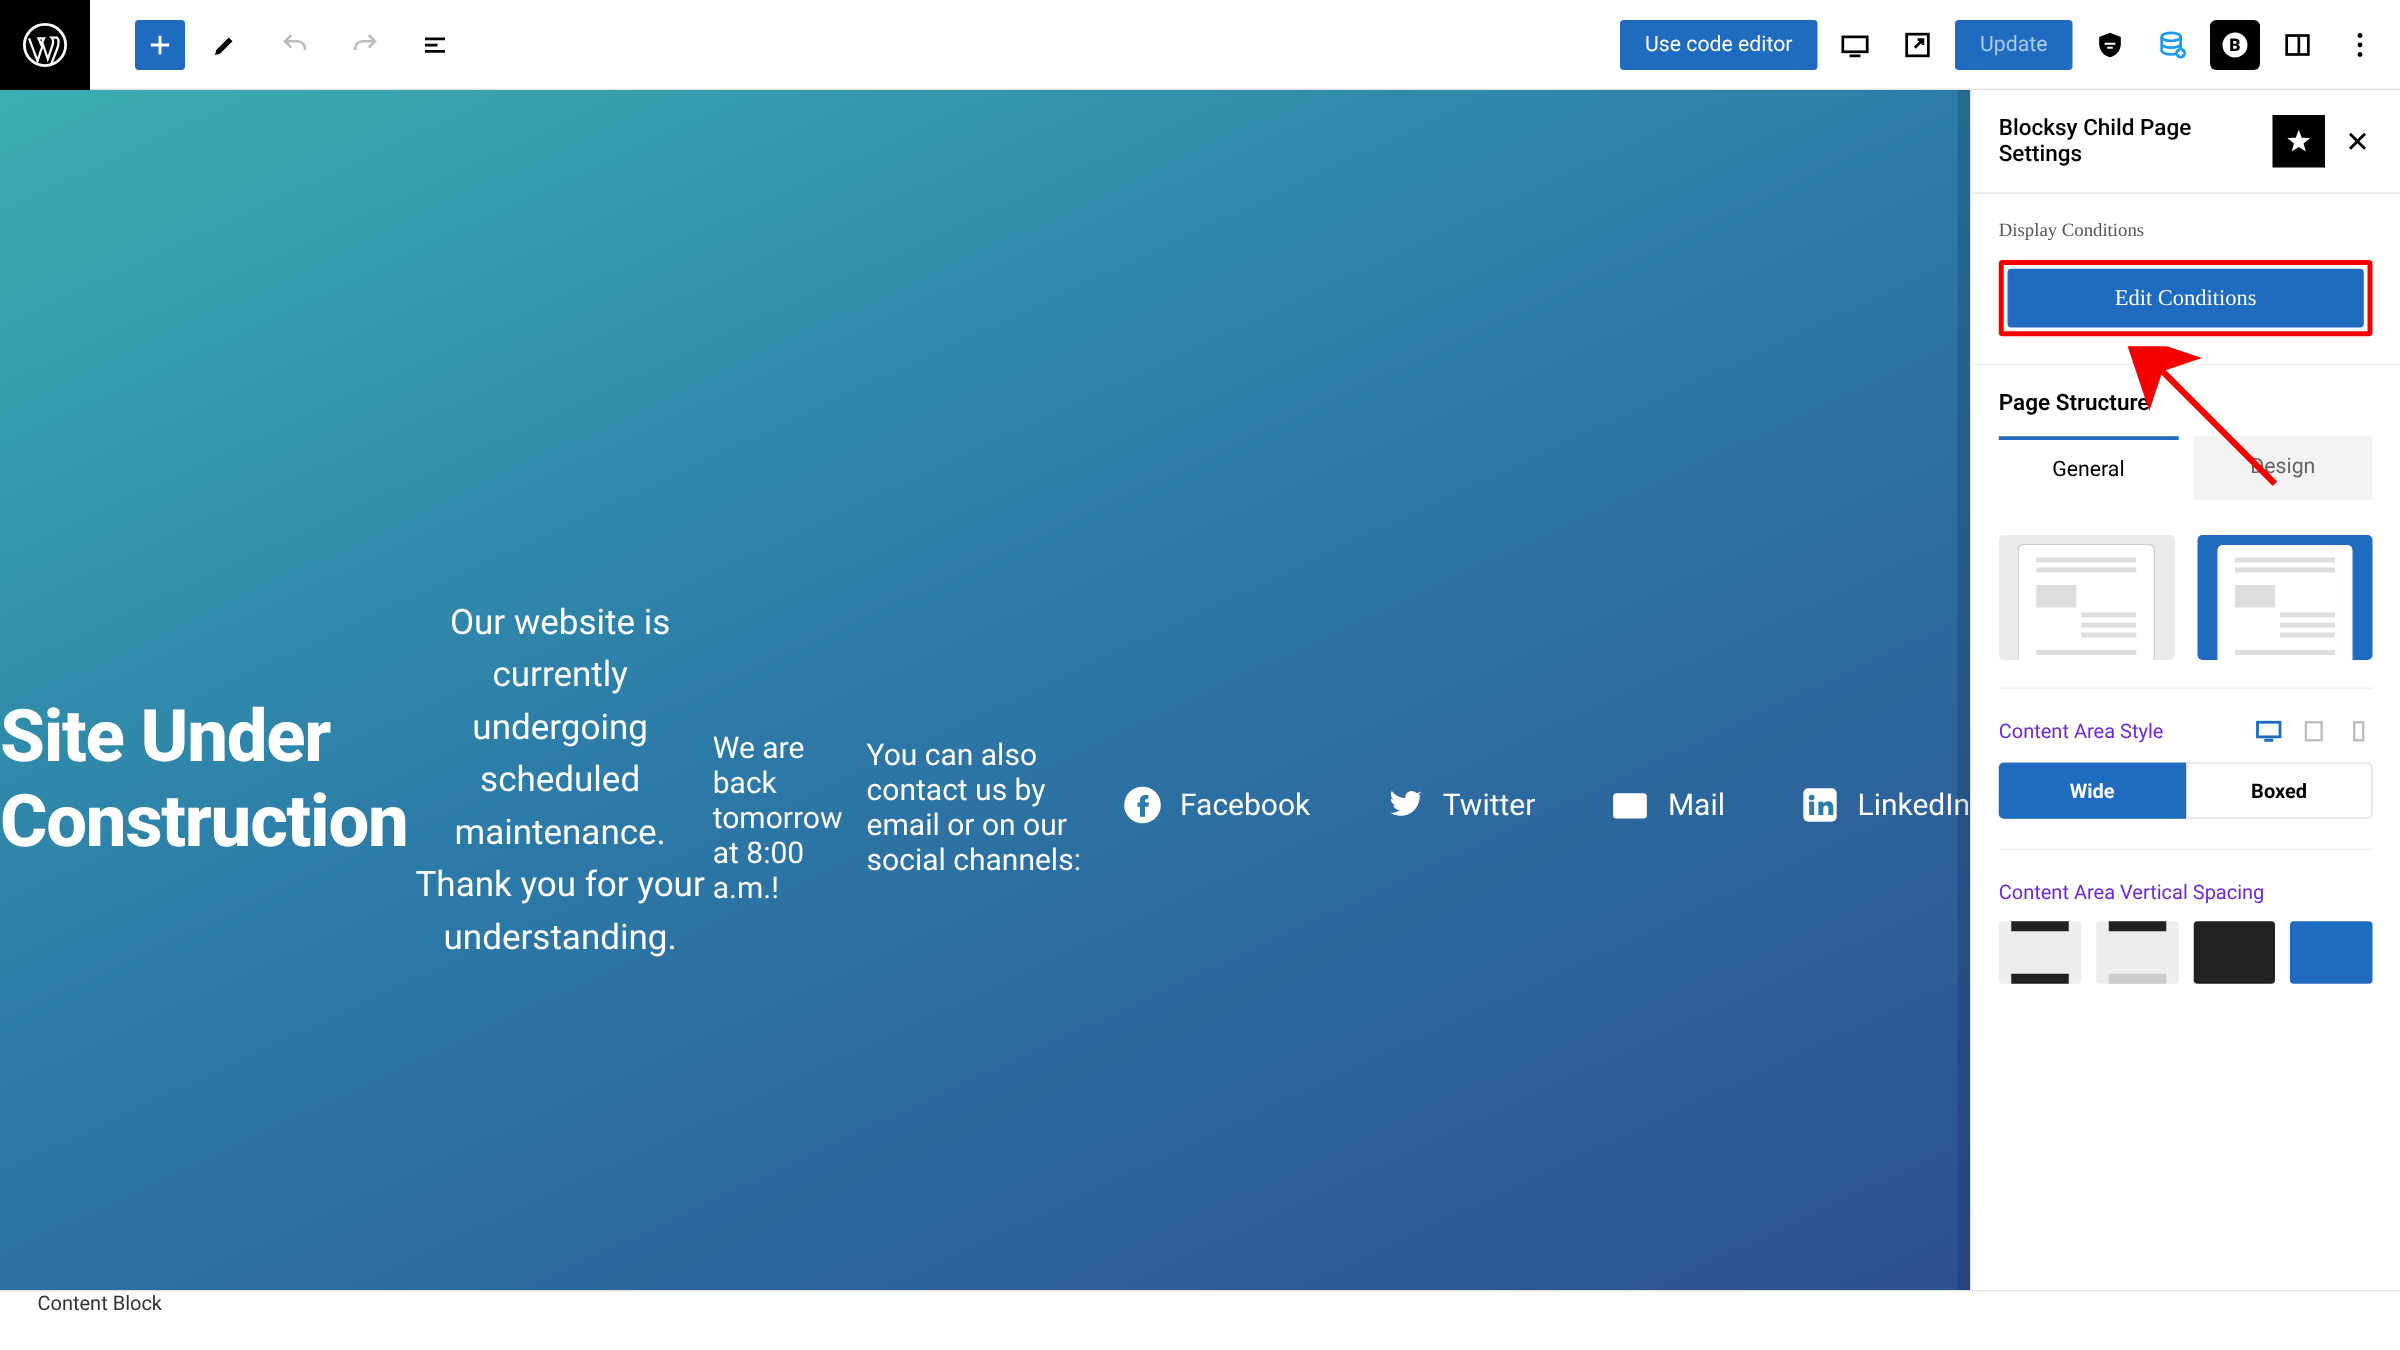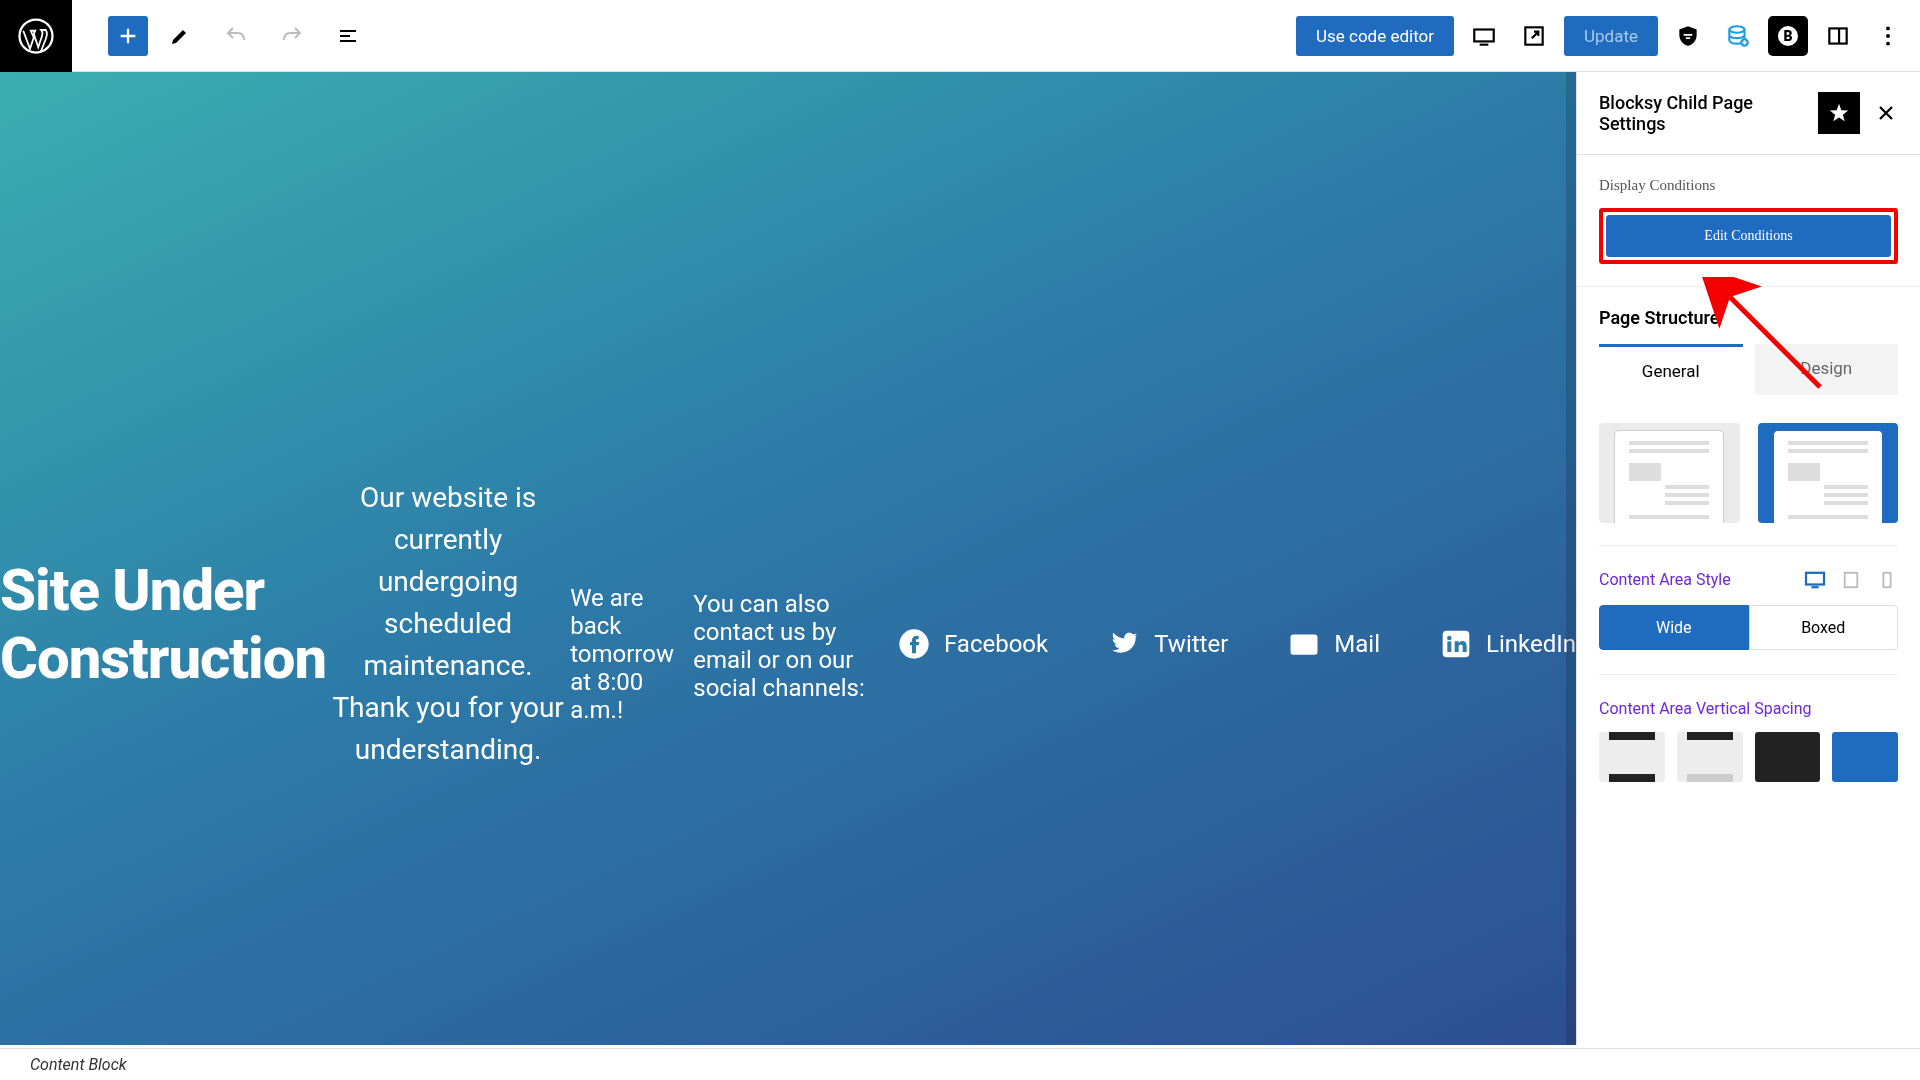--- a/index.html
+++ b/index.html
@@ -36,21 +36,21 @@
 
 .sidebar { width: 344px; border-left: 1px solid #e0e0e0; overflow-y: auto; position: relative; }
 .sidebar-header { display: flex; align-items: center; padding: 20px 22px; border-bottom: 1px solid #e0e0e0; }
 .sidebar-title { font-size: 18px; font-weight: 500; flex: 1; }
 .star-btn { width: 42px; height: 42px; background: #000; display: flex; align-items: center; justify-content: center; margin-right: 14px; }
 .close-btn { width: 24px; height: 24px; display: flex; align-items: center; justify-content: center; cursor: pointer; }
 
 .section { padding: 22px; border-bottom: 1px solid #ededed; font-family: Liberation Serif, serif; }
 .section-label { font-size: 15px; color: #555; margin-bottom: 14px; }
 .edit-conditions-wrapper { border: 4px solid #f40000; border-radius: 3px; padding: 3px; }
-.edit-conditions-btn { background: #1e6bbf; color: #fff; text-align: center; padding: 12px; border-radius: 3px; font-size: 14px; cursor: pointer; border: 1px solid #1e6bbf; }
+.edit-conditions-btn { background: #1e6bbf; color: #fff; text-align: center; padding: 12px; border-radius: 3px; font-size: 18px; cursor: pointer; border: 1px solid #1e6bbf; }
 
 .annotation-arrow { position: absolute; top: 205px; right: 90px; pointer-events: none; }
 
 .page-structure-title { font-size: 18px; font-weight: 600; padding: 20px 22px 16px; }
 .tabs { display: flex; padding: 0 22px; gap: 12px; }
 .tab { flex: 1; text-align: center; padding: 14px; font-size: 17px; cursor: pointer; }
 .tab.active { border-top: 3px solid #1e6bbf; background: #fff; }
 .tab.inactive { background: #f3f3f3; color: #666; }
 
 .layout-options { display: flex; gap: 18px; padding: 28px 22px 22px; }
@@ -60,35 +60,35 @@
 .layout-page { width: 78%; height: 100%; background: #fff; border: 1px solid #ccc; border-bottom: none; border-radius: 5px 5px 0 0; margin-top: 14px; padding: 10px 14px 0; }
 .layout-card.selected .layout-page { border-color: #1e6bbf; }
 .layout-line { height: 4px; background: #ddd; margin-bottom: 4px; }
 .layout-block { height: 18px; width: 40%; background: #ddd; float: left; margin-right: 6px; margin-bottom: 4px; }
 
 .control-row { display: flex; align-items: center; justify-content: space-between; padding: 24px 22px 16px; }
 .control-label { font-size: 16px; color: #6d28d9; }
 .device-icons { display: flex; gap: 14px; }
 .device-icon { width: 22px; height: 18px; cursor: pointer; }
 
-.toggle-row { display: flex; padding: 0 22px 24px; }
+.toggle-row { display: flex; padding: 0 22px 24px; font-weight: bold; }
 .toggle-btn { flex: 1; text-align: center; padding: 12px; font-size: 16px; cursor: pointer; border: 1px solid #ddd; }
 .toggle-btn.active { background: #1e6bbf; color: #fff; border-color: #1e6bbf; }
 .toggle-btn:first-child { border-radius: 4px 0 0 4px; }
 .toggle-btn:last-child { border-radius: 0 4px 4px 0; }
 
 .spacing-row { display: flex; gap: 12px; padding: 0 22px 20px; }
 .spacing-option { width: 75px; height: 50px; background: #ededed; cursor: pointer; position: relative; border-radius: 3px; }
 .spacing-option.selected { background: #1e6bbf; }
 .spacing-bar-top { position: absolute; top: 0; left: 15%; width: 70%; height: 8px; background: #222; }
 .spacing-bar-bottom { position: absolute; bottom: 0; left: 15%; width: 70%; height: 8px; background: #222; }
 .spacing-full { position: absolute; inset: 0; background: #222; border-radius: 3px; }
 
 
-.footer { position: absolute; bottom: 0; left: 0; right: 0; height: 32px; border-top: 1px solid #e0e0e0; display: flex; align-items: center; padding: 0 30px; font-size: 16px; color: #333; background: #fff; font-style: italic; }
+.footer { position: absolute; bottom: 0; left: 0; right: 0; height: 48px; border-top: 1px solid #e0e0e0; display: flex; align-items: flex-start; padding: 0 30px; font-size: 16px; color: #333; background: #fff; }
 
 hr.divider { border: none; border-top: 1px solid #ededed; margin: 0 22px; }
 </style>
 </head>
 <body>
 
 <div class="top-toolbar">
   <div class="toolbar-left">
     <div class="wp-logo">
       <svg viewBox="0 0 24 24" fill="none">

